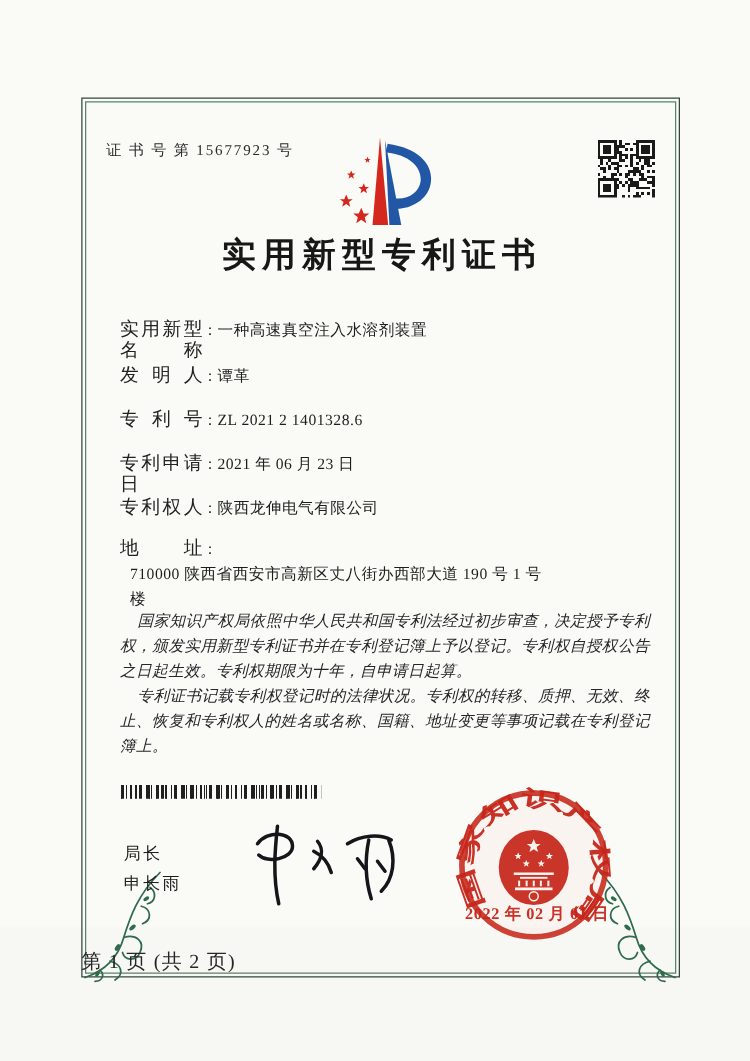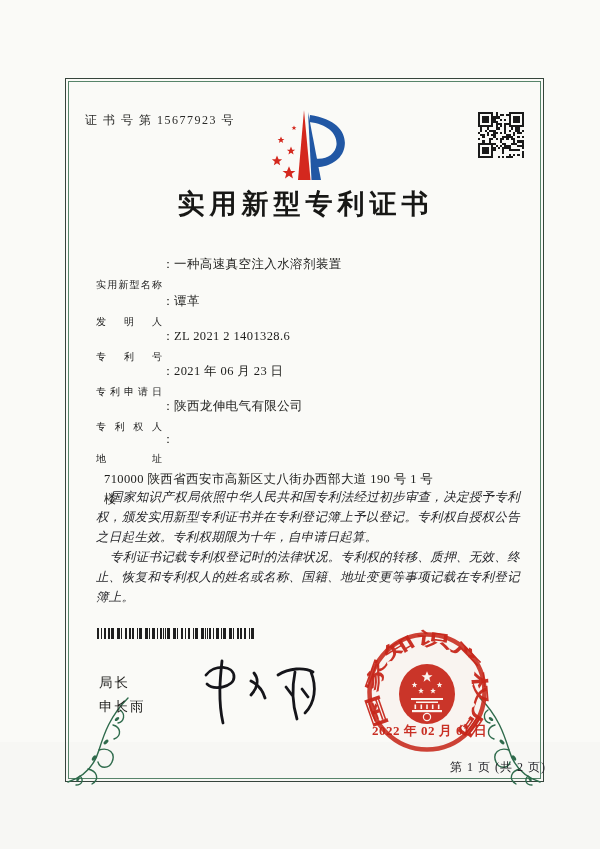--- a/index.html
+++ b/index.html
@@ -31,22 +31,22 @@
   .qr{position:absolute;left:478px;top:112px;width:46px;height:46px;shape-rendering:crispEdges;}
 
   .title{
     position:absolute;left:65px;top:186px;width:481px;margin:0;
     text-align:center;font-size:27px;font-weight:700;letter-spacing:5px;
     color:#171715;
   }
 
   .frow{position:absolute;left:96px;width:430px;font-size:12.5px;line-height:17px;}
   .flabel{
-    display:inline-block;width:66px;font-size:10px;vertical-align:top;
-    text-align:justify;text-align-last:justify;line-height:17px;color:#222;margin-top:20px;
+    display:inline-block;width:66px;font-size:15px;vertical-align:top;
+    text-align:justify;text-align-last:justify;line-height:17px;color:#222;
   }
   .fcolon{display:inline-block;font-size:12px;vertical-align:top;line-height:17px;}
   .fvalue{display:inline-block;vertical-align:top;line-height:17px;letter-spacing:0.4px;}
   .fvalue.multiline{width:345px;line-height:20px;margin-left:8px;}
   .row-address .flabel,.row-address .fcolon{line-height:20px;}
   .grant2{position:absolute;left:221px;top:0;}
 
   .paras{position:absolute;left:96px;top:487px;width:424px;}
   .paras p{
     margin:0;font-size:12.5px;line-height:20px;text-indent:14px;
@@ -65,22 +65,22 @@
   .officer-name{position:absolute;left:99px;top:698px;font-size:13.5px;letter-spacing:2px;}
   .signature{position:absolute;left:190px;top:645px;width:135px;height:85px;}
 
   .seal{position:absolute;left:347px;top:612px;width:160px;height:160px;}
   .seal-date{
     position:absolute;left:372px;top:722px;font-size:13px;font-weight:700;
     color:rgba(198,36,24,0.95);letter-spacing:0.5px;
   }
 
   .page-info{
-    position:absolute;left:65px;top:759px;width:481px;text-align:right;
-    font-size:12px;letter-spacing:1px;color:#26262a;
+    position:absolute;left:65px;top:759px;width:481px;text-align:left;
+    font-size:16px;letter-spacing:1px;color:#26262a;
   }
   .footer-note{
     position:absolute;left:65px;top:793px;width:481px;text-align:center;
     font-size:12.5px;font-style:italic;letter-spacing:1px;color:#26262a;
   }
 
   .ornament{position:absolute;width:80px;height:95px;}
   .ornament.left{left:58px;top:692px;}
   .ornament.right{left:470px;top:692px;transform:scaleX(-1);}
 

